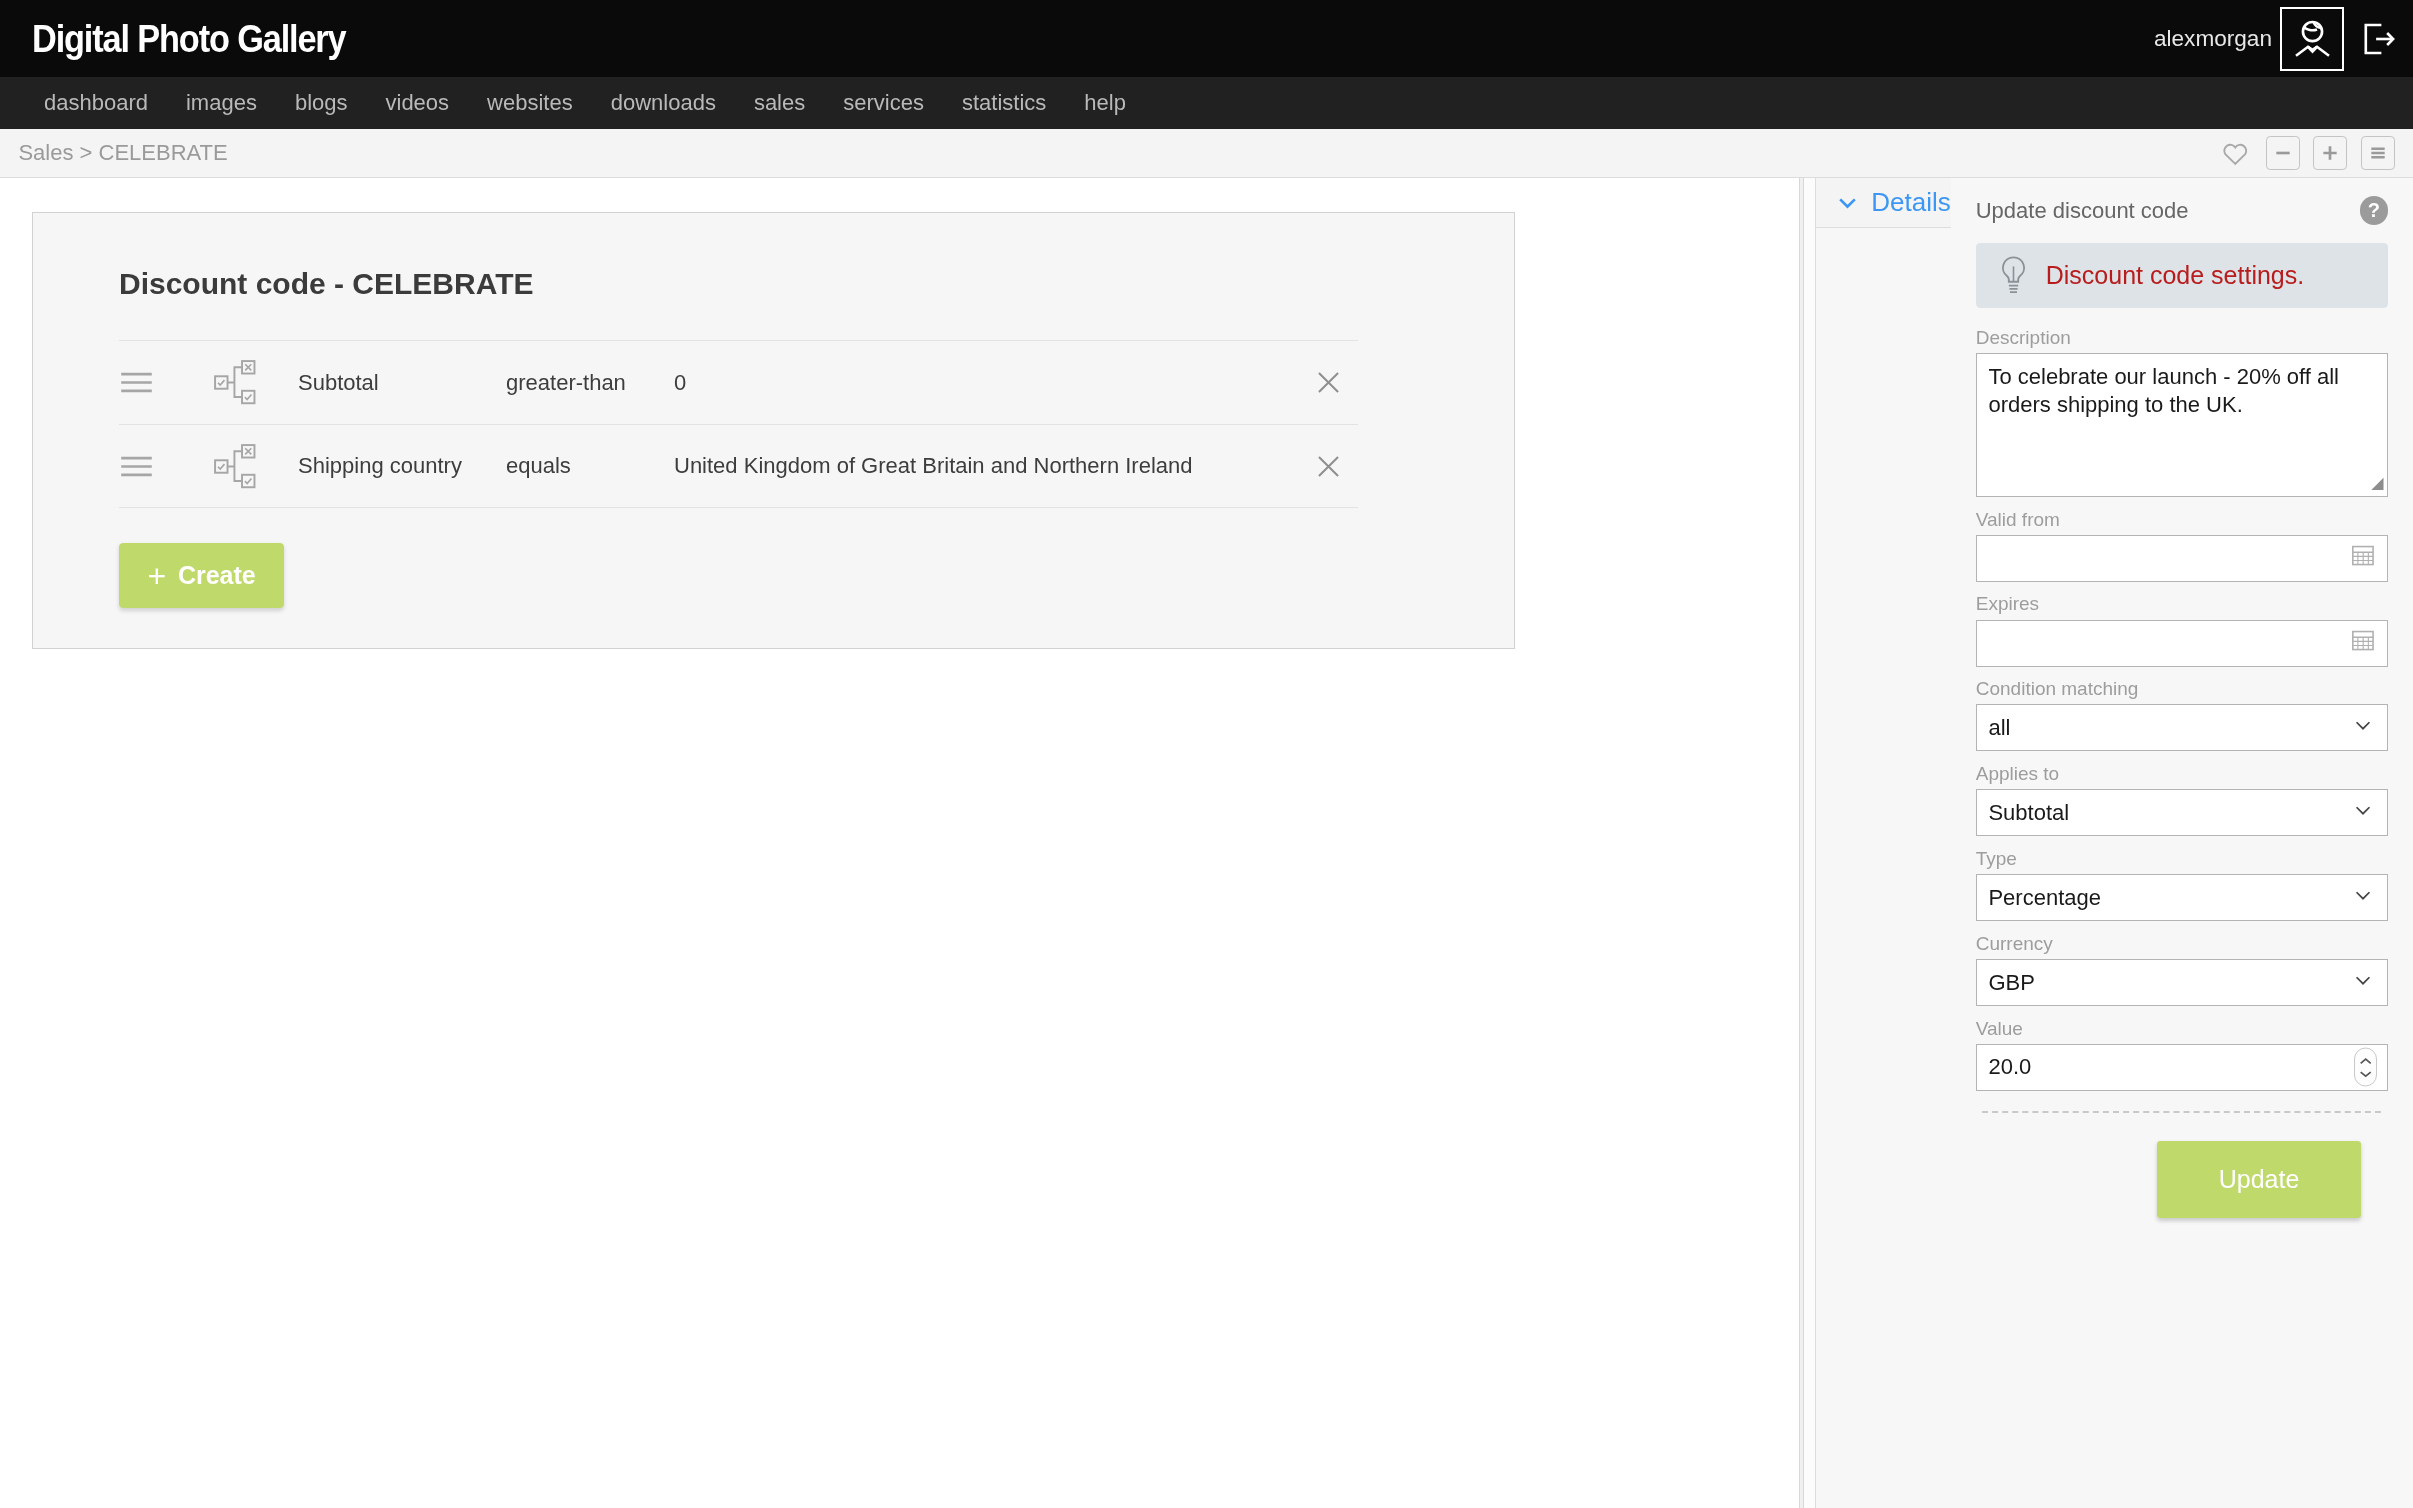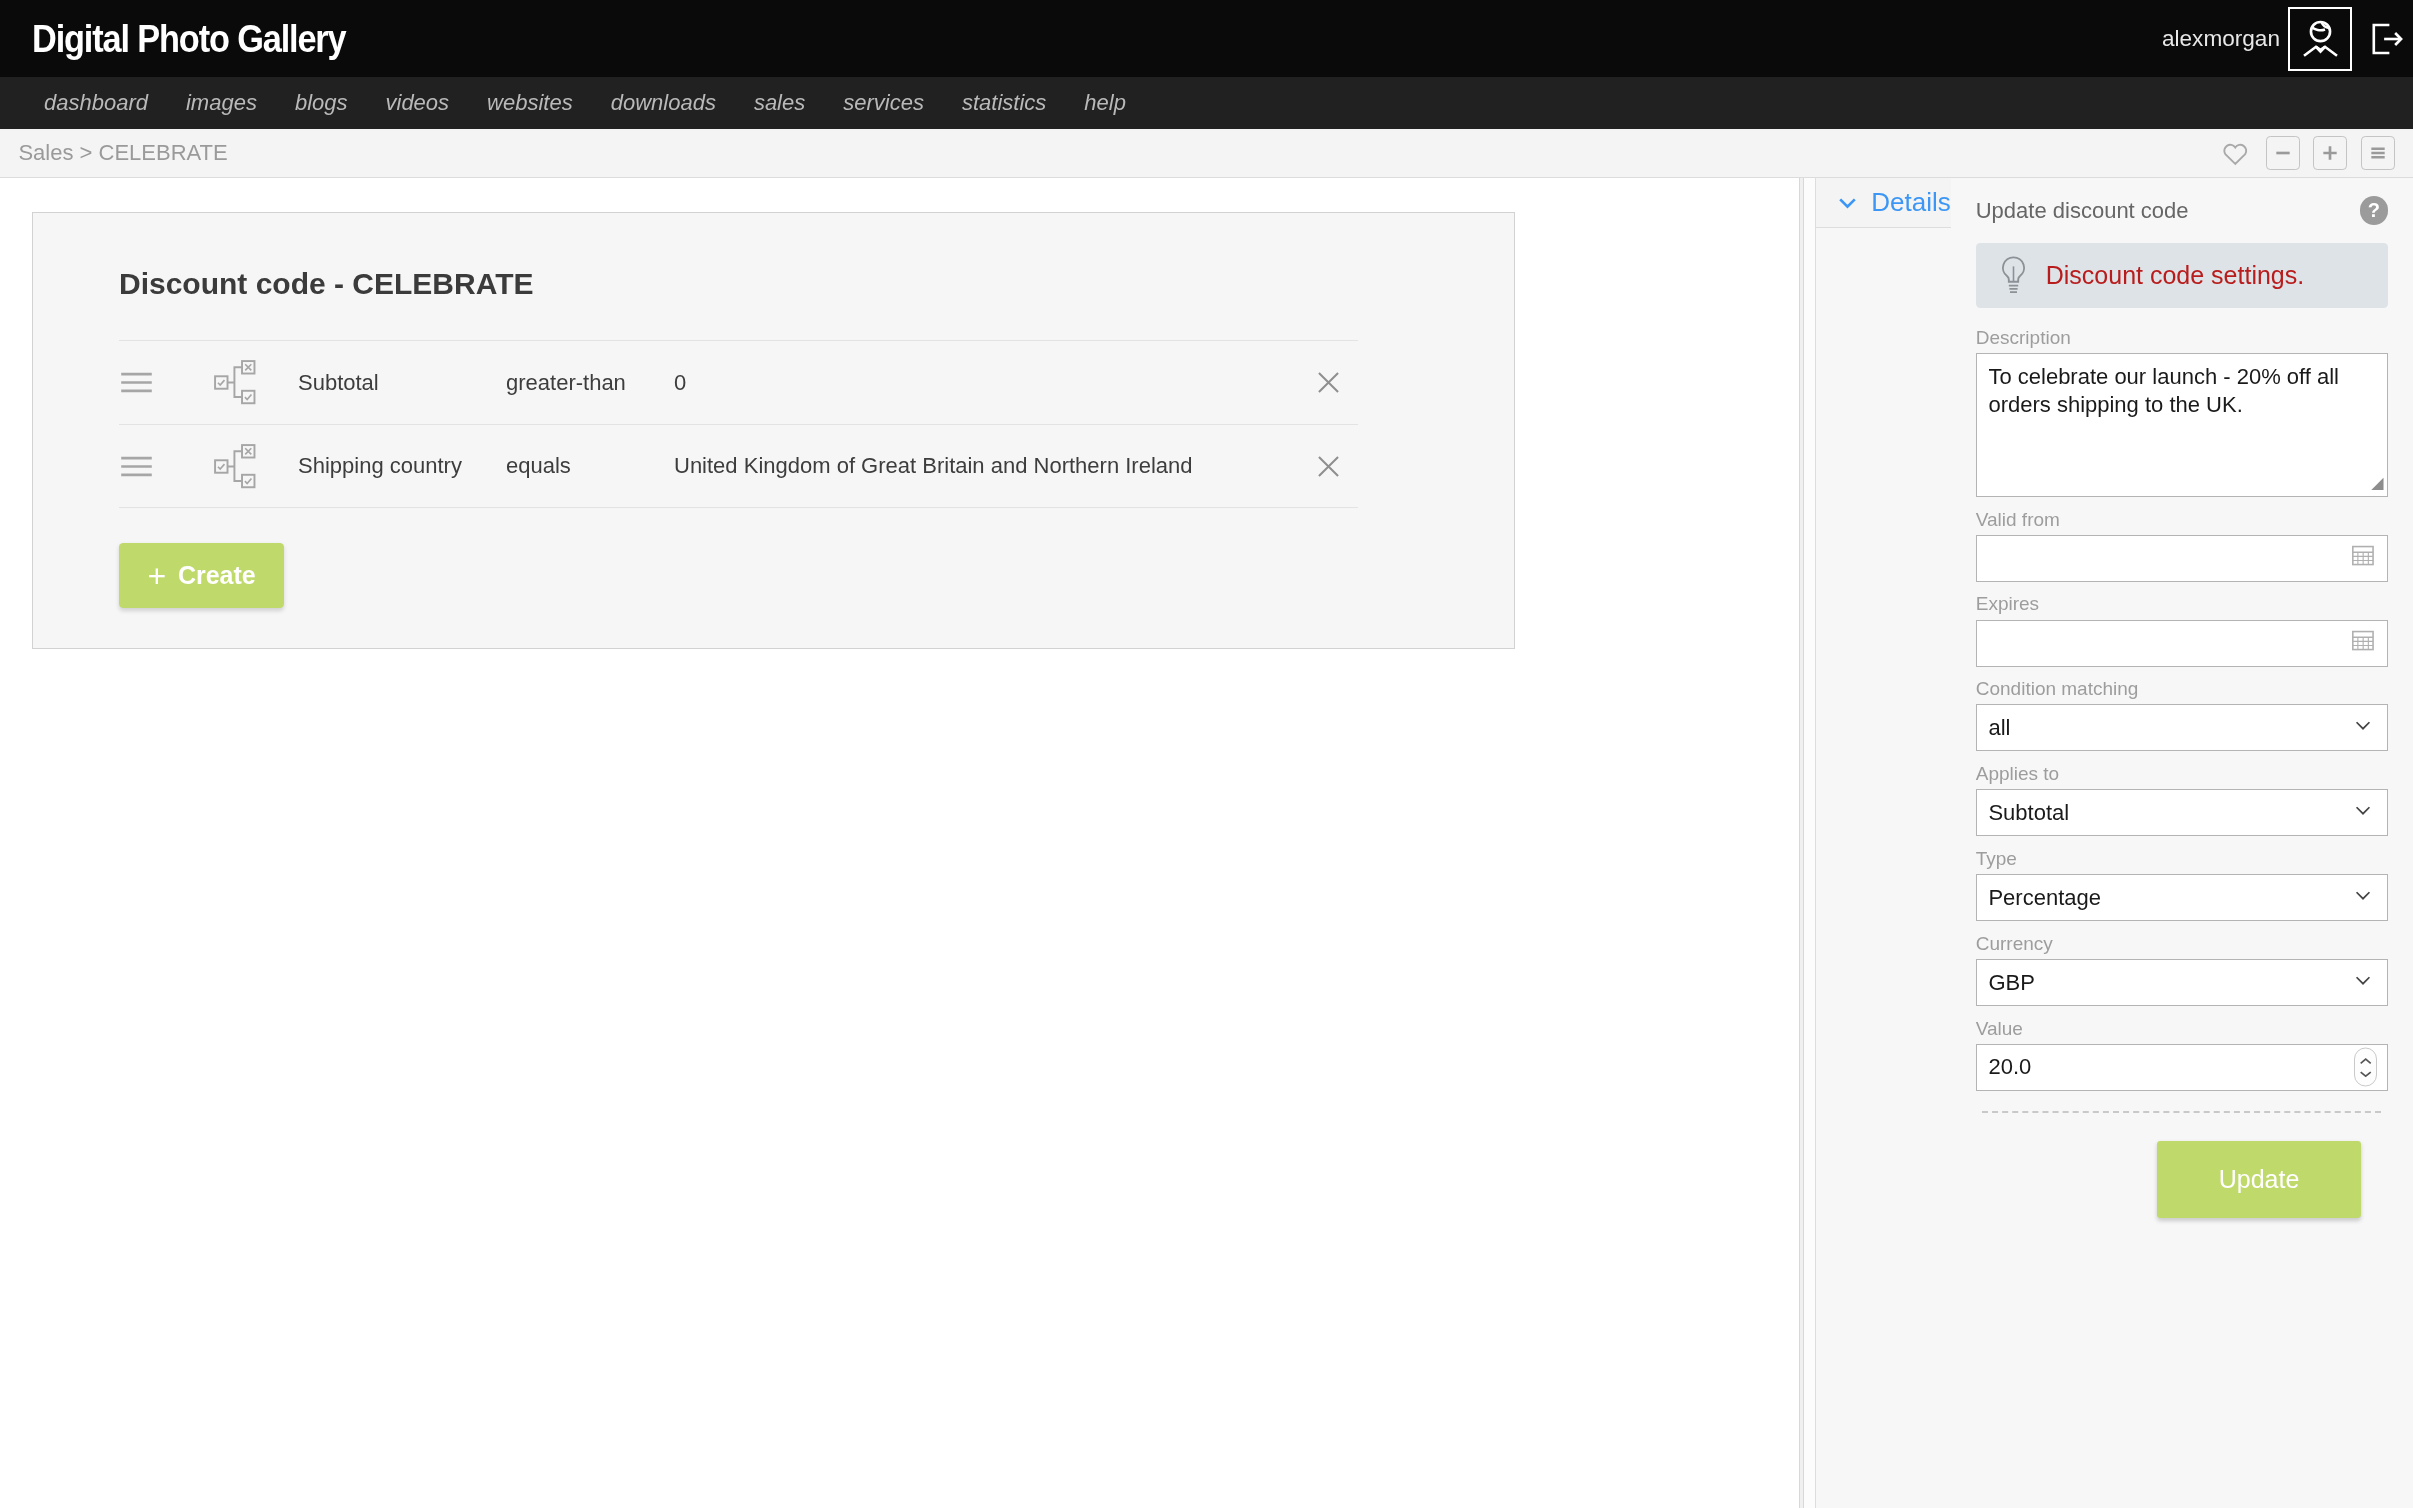--- a/index.html
+++ b/index.html
@@ -7,39 +7,39 @@
     width: 2413px; height: 1508px;
     background: #ffffff;
     font-family: "Liberation Sans", sans-serif;
     overflow: hidden;
   }
 
   
   .brandbar {
     height: 77px; background: #0a0a0a;
     display: flex; align-items: center; justify-content: space-between;
-    padding: 0 4px 0 32px;
+    padding: 0 12px 0 32px;
   }
   .brand-title {
     color: #ffffff; font-size: 39px; font-weight: bold;
     letter-spacing: -1.3px; transform: scaleX(0.88); transform-origin: left center;
     white-space: nowrap;
   }
   .brand-right { display: flex; align-items: center; gap: 8px; }
   .username { color: #e8e8e8; font-size: 22.6px; }
   .avatar-box {
     width: 64px; height: 64px; border: 2.5px solid #ffffff;
     display: flex; align-items: center; justify-content: center;
   }
   .logout-ico { width: 49px; height: 49px; display:flex; align-items:center; justify-content:center; }
 
   
   .navbar {
     height: 52px; background: #212121;
-    display: flex; align-items: center; padding-left: 25px; font-style: italic;
+    display: flex; align-items: center; padding-left: 25px;
   }
   .nav-item {
     color: #b9b9b9; font-size: 22px; padding: 0 19px; cursor: pointer;
     white-space: nowrap;
   }
 
   
   .crumbbar {
     height: 49px; background: #f4f4f4; border-bottom: 1.7px solid #dcdcdc;
     display: flex; align-items: center; justify-content: space-between;

